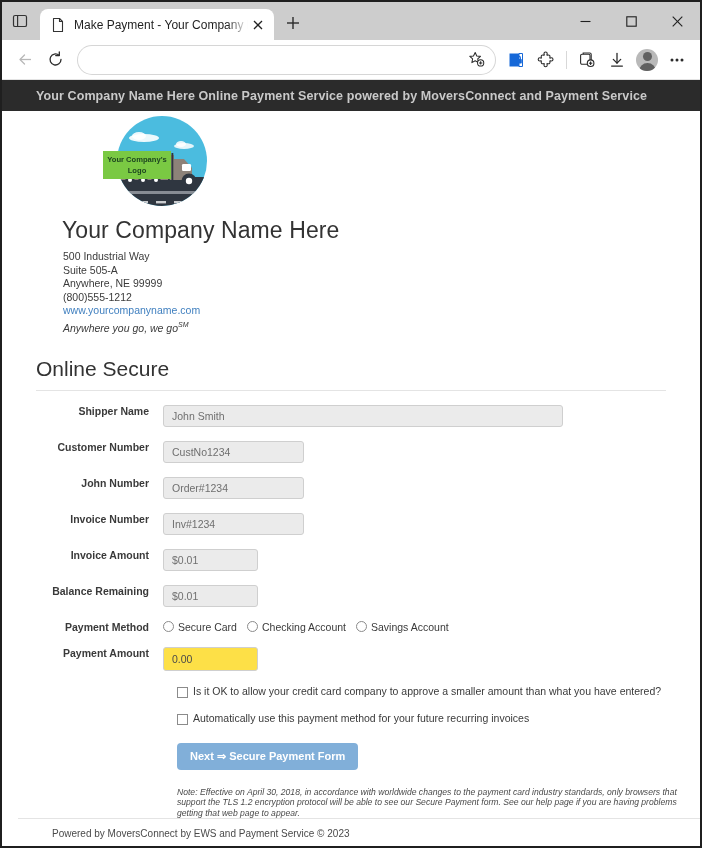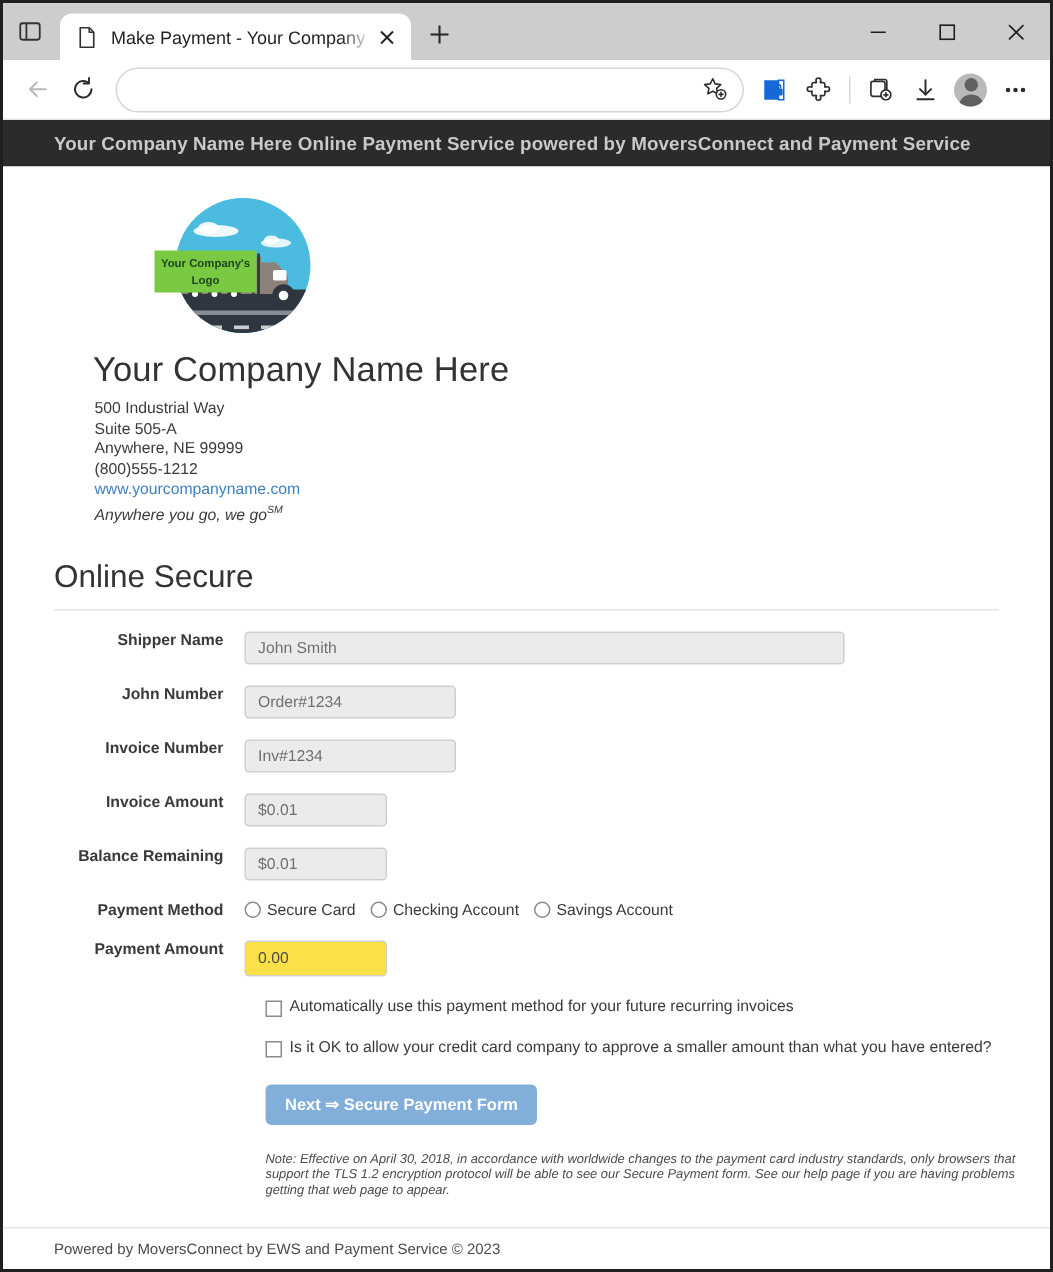--- a/index.html
+++ b/index.html
@@ -142,21 +142,21 @@
   .page {
     flex: 1 1 auto;
     background: #ffffff;
     overflow: hidden;
     position: relative;
   }
   .content {
     padding: 0 34px;
   }
 
-  .logo-wrap { padding-top: 16px; padding-left: 62px; }
+  .logo-wrap { padding-top: 0; padding-left: 62px; }
   .logo {
     width: 128px; height: 100px;
     position: relative;
   }
 
   .company-name {
     font-size: 23px;
     color: #333333;
     font-weight: normal;
     margin: 6px 0 0 26px;
@@ -255,21 +255,21 @@
     margin-top: 17px;
     width: 512px;
     font-size: 8.6px;
     font-style: italic;
     color: #4a4a4a;
     line-height: 10.5px;
   }
 
   .footer {
     position: absolute;
-    left: 0; right: 0; bottom: 0;
+    left: 16px; right: 0; bottom: 0;
     border-top: 1px solid #e4e4e4;
     padding: 9px 0 0 34px;
     height: 28px;
     box-sizing: border-box;
     font-size: 10px;
     color: #4a4a4a;
   }
 </style>
 </head>
 <body>
@@ -474,20 +474,24 @@
 
       <h2 class="h1">Online Secure</h2>
       <div class="rule"></div>
 
       <div class="form" id="form-rows">
           <div class="frow">
             <div class="flabel">Shipper Name</div>
             <input type="text" class="finput w-shipper" readonly="" value="John Smith" style="">
           </div>
           <div class="frow">
+            <div class="flabel">Customer Number</div>
+            <input type="text" class="finput w-med" readonly="" value="CustNo1234" style="">
+          </div>
+          <div class="frow">
             <div class="flabel">John Number</div>
             <input type="text" class="finput w-med" readonly="" value="Order#1234" style="">
           </div>
           <div class="frow">
             <div class="flabel">Invoice Number</div>
             <input type="text" class="finput w-med" readonly="" value="Inv#1234" style="">
           </div>
           <div class="frow">
             <div class="flabel">Invoice Amount</div>
             <input type="text" class="finput w-small" readonly="" value="$0.01" style="">
@@ -512,25 +516,25 @@
                 <span>Savings Account</span>
               </label>
             </div>
           </div>
           <div class="frow">
             <div class="flabel">Payment Amount</div>
             <input type="text" class="finput w-small editable" value="0.00" style="width: 95px; height: 24px;">
           </div>
           <label class="checkrow">
             <span class="cbox"></span>
-            <span class="cbl">Automatically use this payment method for your future recurring invoices</span>
+            <span class="cbl">Is it OK to allow your credit card company to approve a smaller amount than what you have entered?</span>
           </label>
           <label class="checkrow">
             <span class="cbox"></span>
-            <span class="cbl">Is it OK to allow your credit card company to approve a smaller amount than what you have entered?</span>
+            <span class="cbl">Automatically use this payment method for your future recurring invoices</span>
           </label>
           <div><button class="btn" style="background: rgb(129, 175, 217);">Next ⇒ Secure Payment Form</button></div>
           <div class="note">Note: Effective on April 30, 2018, in accordance with worldwide changes to the payment card industry standards, only browsers that support the TLS 1.2 encryption protocol will be able to see our Secure Payment form.  See our help page if you are having problems getting that web page to appear.</div>
         </div>
 
     </div>
 
     <div class="footer">
       <span>Powered by MoversConnect by EWS and Payment Service © 2023</span>
     </div>

